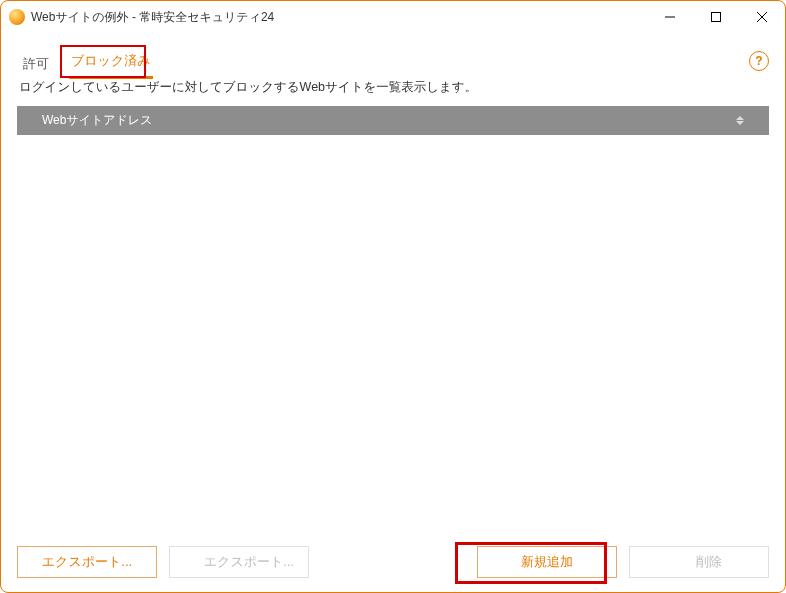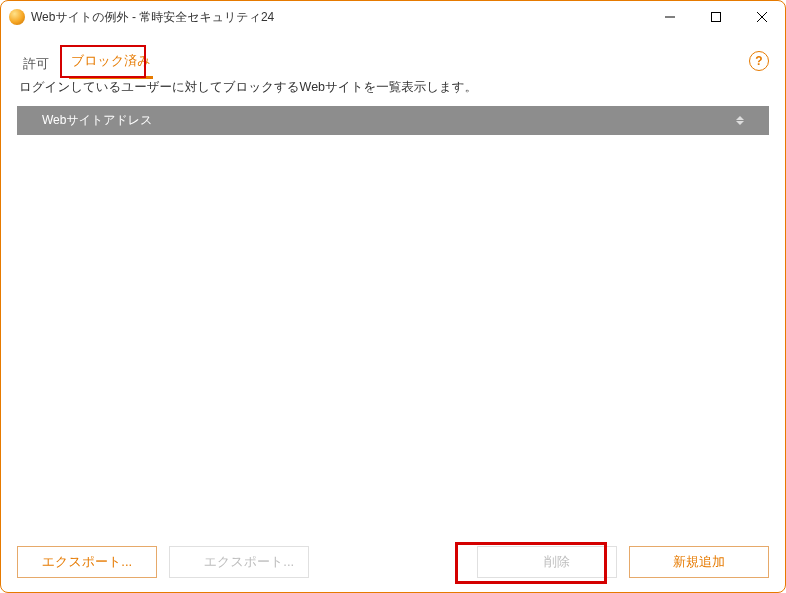--- a/index.html
+++ b/index.html
@@ -79,19 +79,19 @@
         <span class="up"></span>
           <span class="down"></span>
       </span>
     </div>
     <div class="grid-body"></div>
 
     <div class="footer">
       <button class="btn btn-primary">エクスポート...</button>
       <button class="btn btn-disabled">エクスポート...</button>
       <div class="spacer"></div>
+      <button class="btn btn-primary">新規追加</button>
       <button class="btn btn-disabled">削除</button>
-      <button class="btn btn-primary">新規追加</button>
     </div>
 
     <div class="highlight-box-btn" style="left:454px; bottom:8px; width:152px; height:42px;"></div>
   </div>
 </div>
 
 </body></html>

